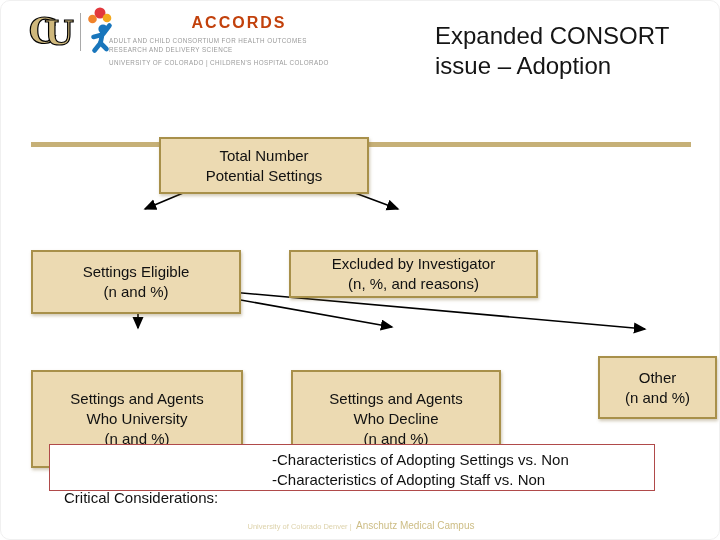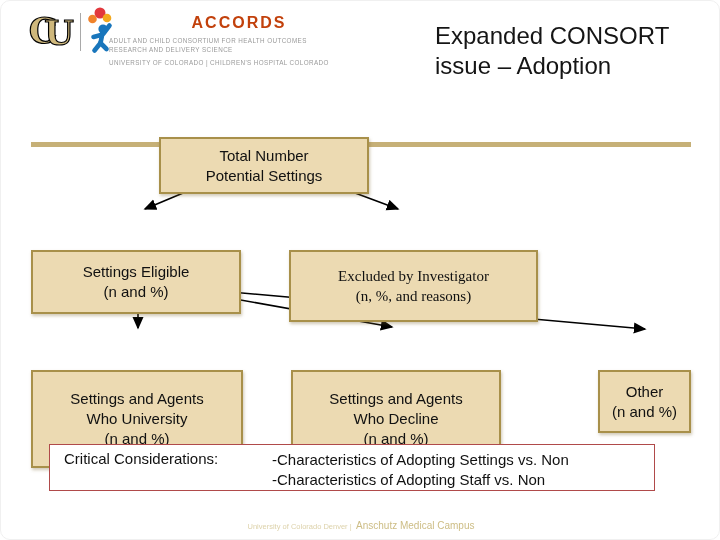--- a/index.html
+++ b/index.html
@@ -53,35 +53,35 @@
     border: 2px solid #a8904a;
     box-shadow: 1px 2px 3px rgba(120,100,50,.35);
     display: flex; flex-direction: column; justify-content: center;
     text-align: center;
     font-size: 15px; line-height: 20px; color: #111;
     z-index: 2;
     margin-top: 36px;
   }
   .fbox-total       { left: 158px; top: 100px; width: 210px; height: 57px; }
   .fbox-eligible    { left: 30px;  top: 213px; width: 210px; height: 64px; }
-  .fbox-excluded    { left: 288px; top: 213px; width: 249px; height: 72px; font-family: Liberation Serif, serif; }
+  .fbox-excluded    { left: 288px; top: 213px; width: 249px; height: 48px; }
   .fbox-participate { left: 30px;  top: 333px; width: 212px; height: 98px; }
   .fbox-decline     { left: 290px; top: 333px; width: 210px; height: 97px; }
-  .fbox-other       { left: 597px; top: 333px; width: 93px; height: 63px; }
+  .fbox-other       { left: 597px; top: 319px; width: 119px; height: 63px; }
 
   .arrows { position: absolute; left: 0; top: 0; width: 720px; height: 540px; z-index: 1; }
 
   
   .critical-box {
     position: absolute; left: 48px; top: 443px; width: 606px; height: 47px;
     background: #fff; border: 1px solid #b04a4a;
     display: flex; align-items: flex-start;
     font-size: 15px; color: #111; z-index: 2;
   }
-  .critical-label { flex: 0 0 222px; padding: 5px 0 0 14px; }
+  .critical-label { flex: 0 0 222px; padding: 5px 0 0 14px; margin-top: 39px; }
   .critical-lines { padding-top: 5px; line-height: 20px; }
 
   
   .footer-line1 {
     position: absolute; left: 0; top: 500px; width: 720px;
     text-align: center;
     font-variant: small-caps; letter-spacing: .8px;
     font-size: 10.5px; color: #3d3d3d;
   }
   .footer-line2 {

